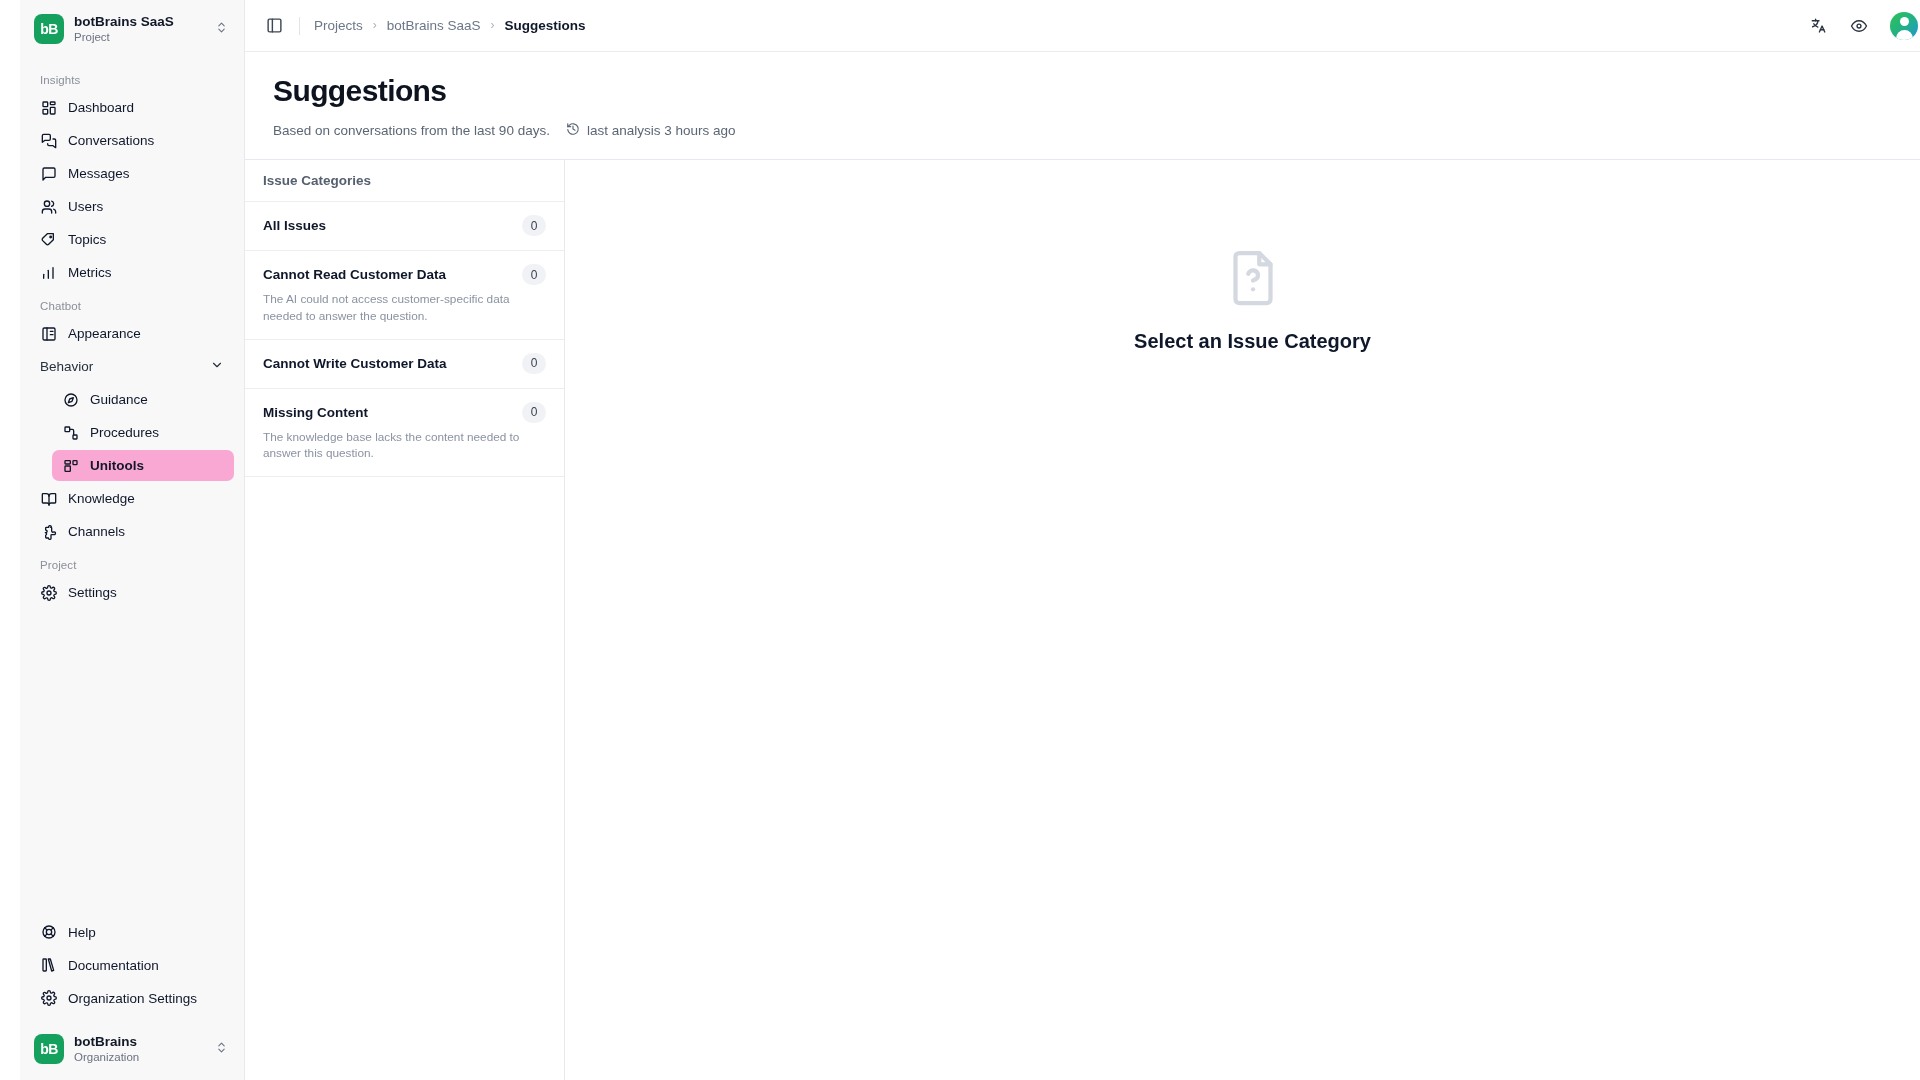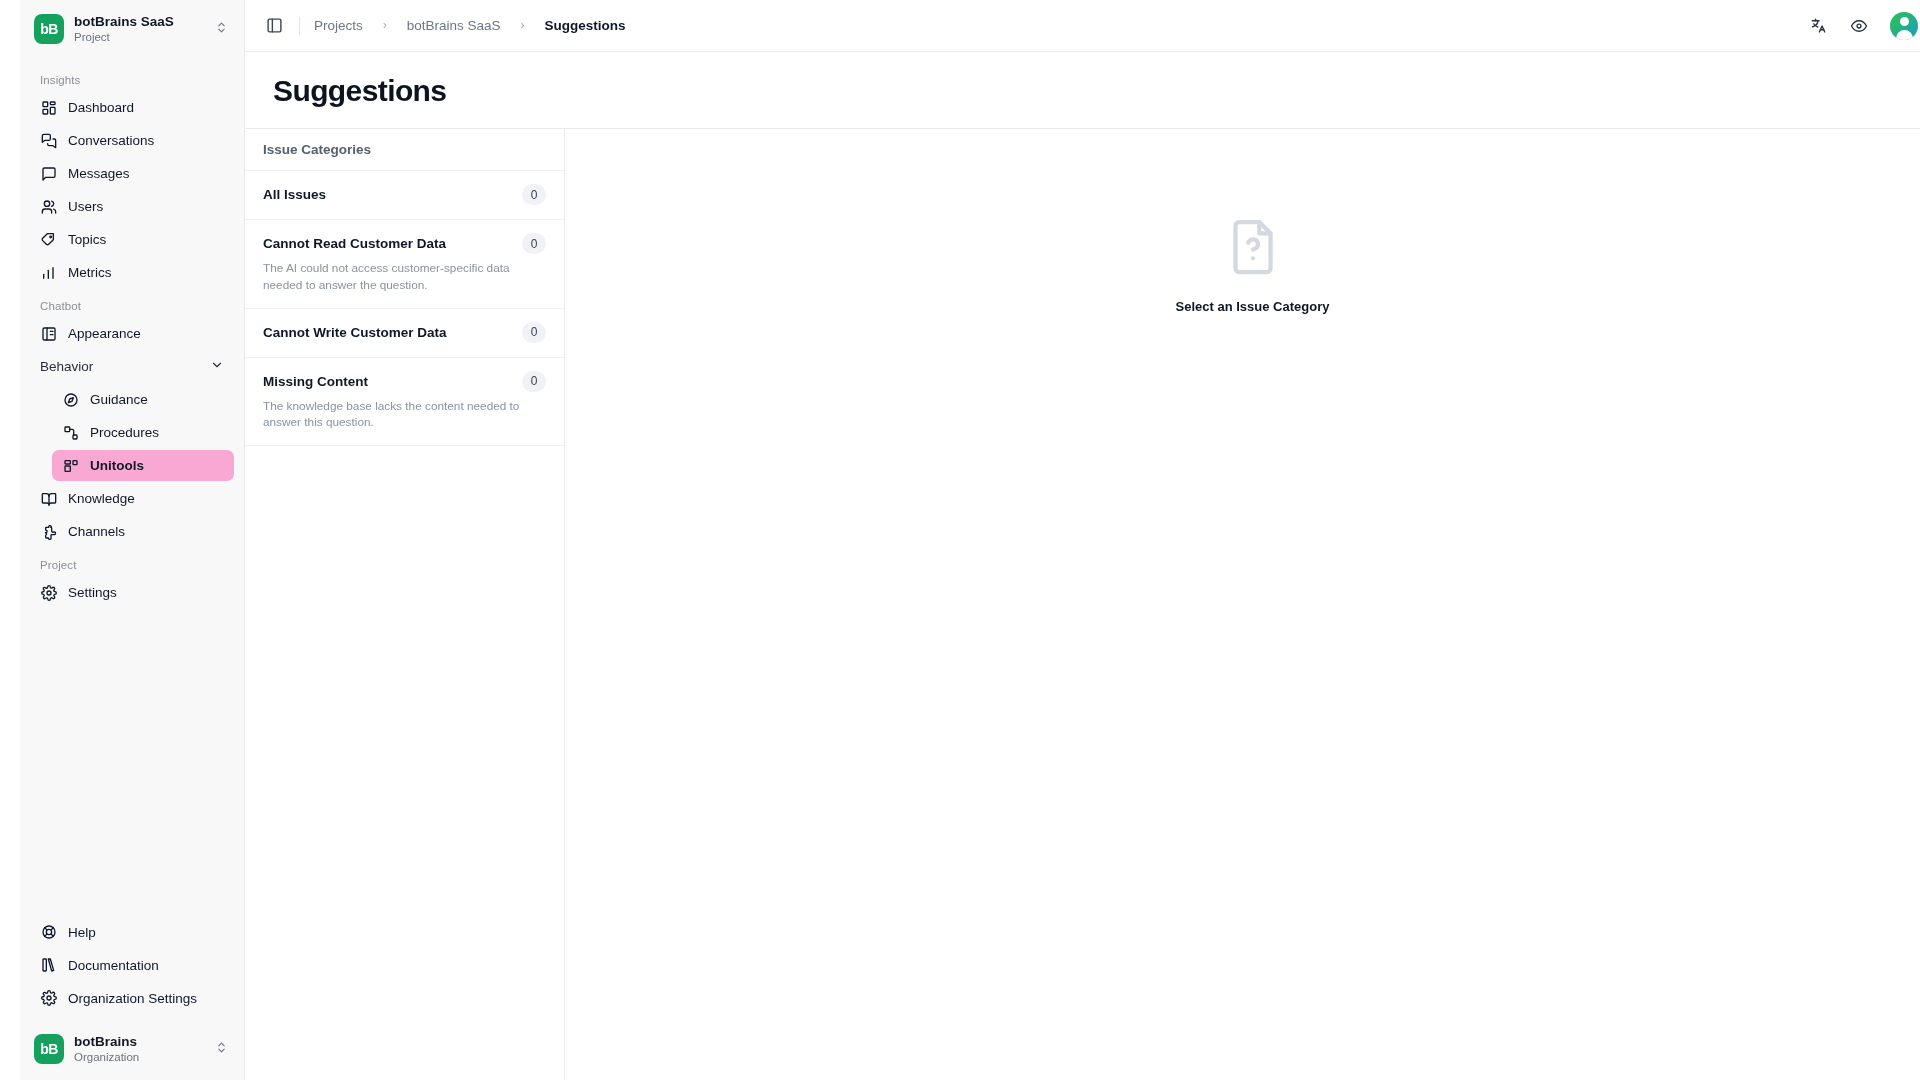--- a/index.html
+++ b/index.html
@@ -69,21 +69,21 @@
   
   .main { flex: 1; height: 1080px; display: flex; flex-direction: column; min-width: 0; background: #ffffff; }
   .topbar {
     height: 52px; flex: 0 0 52px;
     display: flex; align-items: center;
     padding: 0 22px 0 18px;
     border-bottom: 1px solid #ebecf0;
   }
   .panel-toggle { width: 22px; height: 22px; display: flex; align-items: center; justify-content: center; cursor: pointer; color: #3c4654; }
   .vdiv { width: 1px; height: 18px; background: #e2e4ea; margin: 0 14px; }
-  .crumbs { display: flex; align-items: flex-start; gap: 20px; font-size: 13.5px; }
+  .crumbs { display: flex; align-items: flex-start; gap: 10px; font-size: 13.5px; }
   .crumb { color: #6b7787; cursor: pointer; }
   .crumb.cur { color: #0f172a; font-weight: bold; cursor: default; }
   .sep { color: #a9b2bf; font-size: 12px; }
   .top-right { margin-left: auto; display: flex; align-items: center; gap: 22px; }
   .ticon { color: #2b3340; cursor: pointer; display: flex; align-items: center; justify-content: center; }
   .avatar {
     width: 28px; height: 28px; border-radius: 50%;
     background: linear-gradient(135deg, #2fc255 0%, #23b37e 45%, #2196d6 100%);
     display: flex; align-items: center; justify-content: center; cursor: pointer;
     overflow: hidden; position: relative;
@@ -116,21 +116,21 @@
   .badge {
     min-width: 24px; height: 21px; padding: 0 7px; border-radius: 11px;
     background: #f1f2f6; color: #39424f; font-size: 12px;
     display: flex; align-items: center; justify-content: center;
   }
   .cat-desc { font-size: 11.8px; color: #8a93a1; margin-top: 6px; line-height: 1.42; max-width: 280px; }
 
   .detail { flex: 1; display: flex; align-items: flex-start; justify-content: center; min-width: 0; }
   .empty { width: 430px; text-align: center; padding-top: 88px; }
   .empty-ic { display: flex; justify-content: center; margin-bottom: 22px; }
-  .empty-title { font-size: 13px; font-weight: bold; color: #0f172a; }
+  .empty-title { font-size: 20px; font-weight: bold; color: #0f172a; }
   .empty-text { font-size: 13.5px; color: #5b6675; line-height: 1.55; margin-top: 10px; }
 </style>
 </head>
 <body>
 
 <div class="app">
 
   <aside class="sidebar">
 
     <div class="brand">
@@ -391,20 +391,33 @@
         </span>
         <span class="avatar">
           <span class="av-head"></span>
           <span class="av-body"></span>
         </span>
       </div>
     </header>
 
     <div class="page-head">
       <h1 class="page-title">Suggestions</h1>
+      <div class="page-subwrap">
+        <span class="page-sub">Based on conversations from the last 90 days.</span>
+        <span class="analysis">
+          <span>
+            <svg width="14" height="14" viewBox="0 0 24 24" fill="none" stroke="currentColor" stroke-width="2" stroke-linecap="round" stroke-linejoin="round">
+                <path d="M3 3v5h5"></path>
+                <path d="M3.05 13A9 9 0 1 0 6 5.3L3 8"></path>
+                <path d="M12 7v5l3.5 2"></path>
+              </svg>
+          </span>
+          <span>last analysis 3 hours ago</span>
+        </span>
+      </div>
     </div>
 
     <div class="body-split">
 
       <div class="cats">
         <div class="cats-head">Issue Categories</div>
 
         <div class="cat">
           <div class="cat-top">
             <span class="cat-name">All Issues</span>

